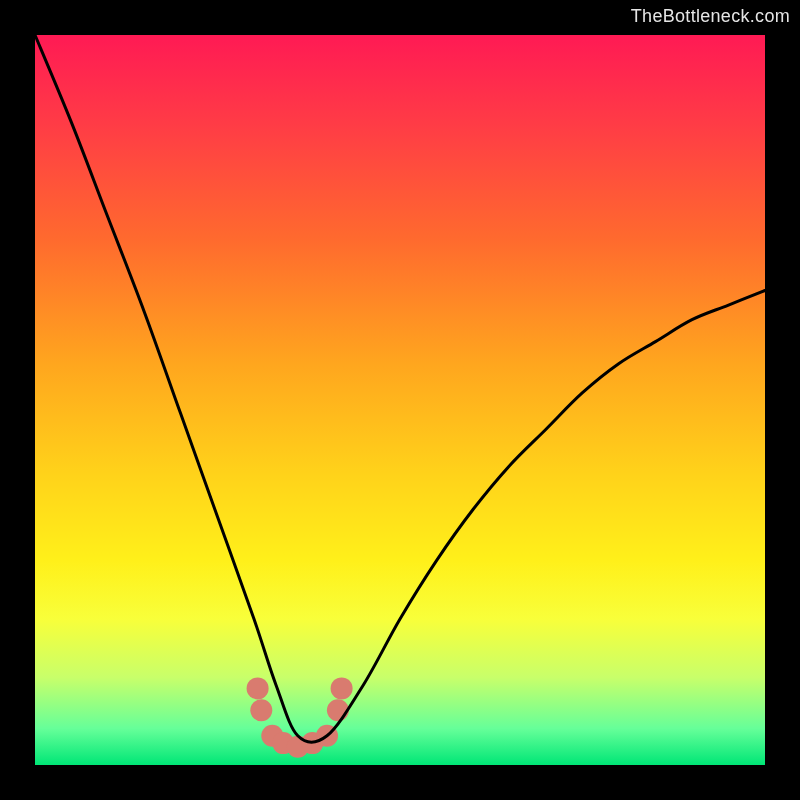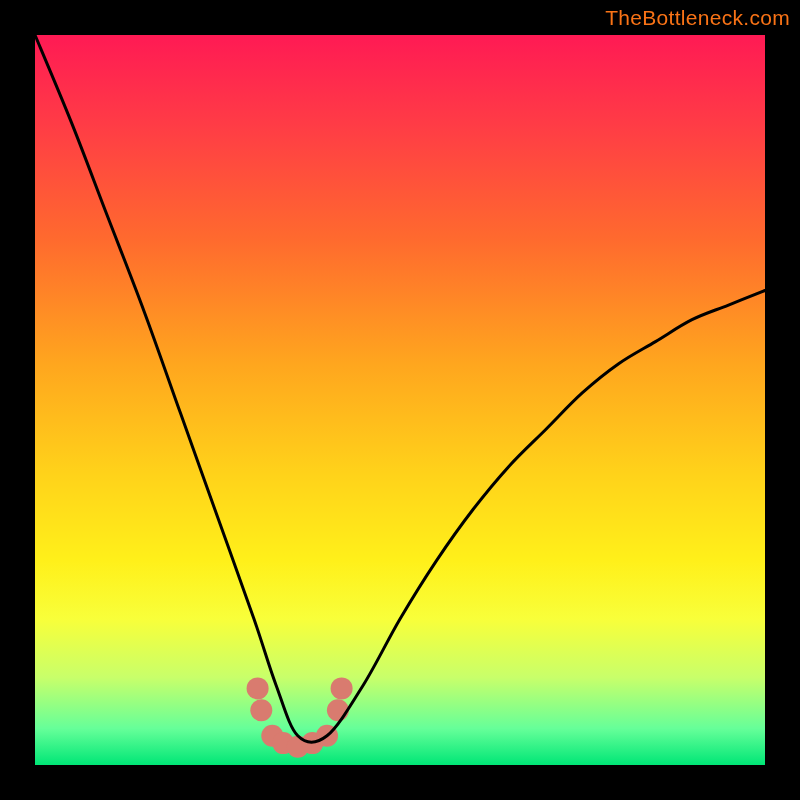--- a/index.html
+++ b/index.html
@@ -41,22 +41,22 @@
     position: absolute;
     left: 0;
     top: 0;
     width: 800px;
     height: 800px;
   }
   .watermark {
     position: absolute;
     top: 6px;
     right: 10px;
-    color: #f97316;
-    font-size: 21px;
+    color: #e5e5e5;
+    font-size: 18px;
     font-weight: 500;
     letter-spacing: 0.3px;
   }
 </style>
 </head>
 <body>
 
 <div class="stage">
 
   <div class="plot-area"></div>

